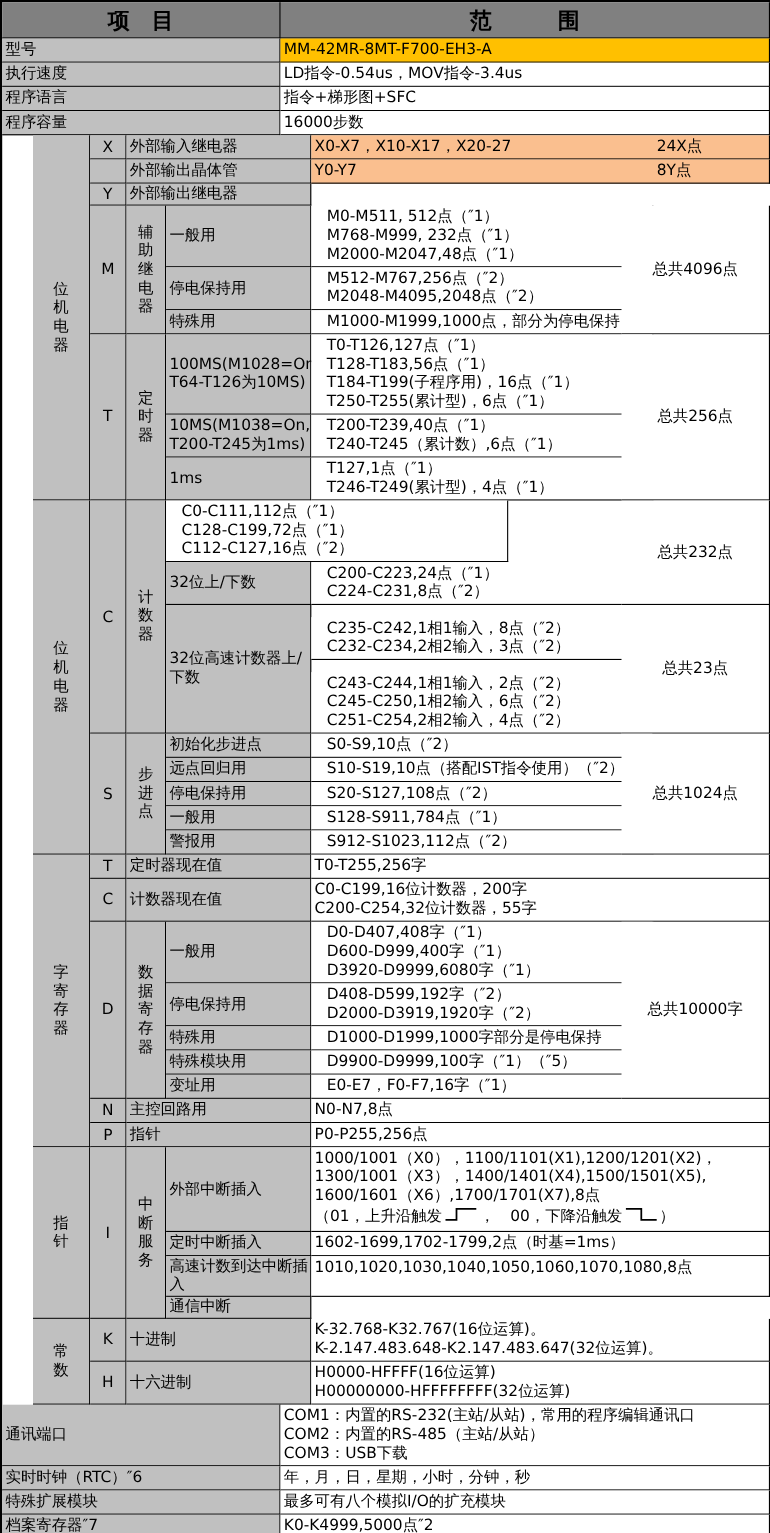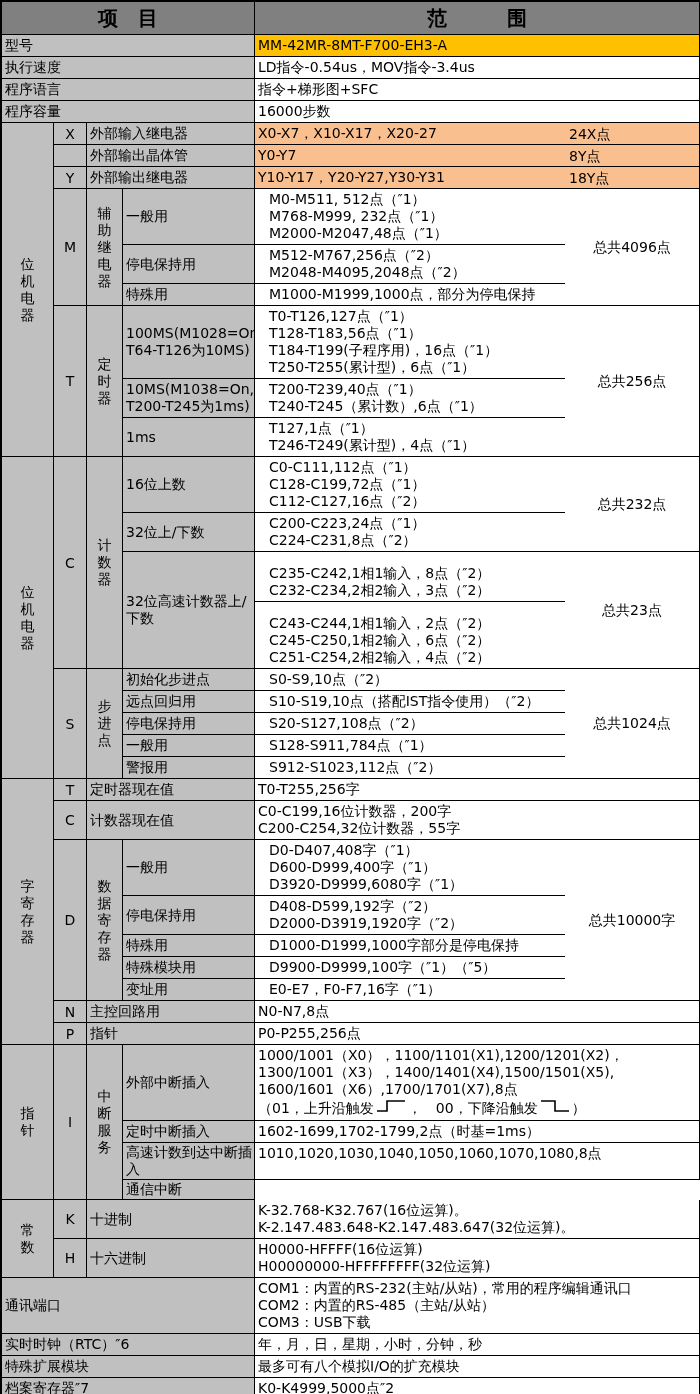--- a/index.html
+++ b/index.html
@@ -8,21 +8,21 @@
   .c{border-right:1px solid var(--border);border-bottom:1px solid var(--border);box-sizing:border-box;}
   .hrow{display:flex;background:var(--header-bg);font-weight:bold;font-size:20px;text-align:right;}
   .hcell{height:33px;display:flex;align-items:center;justify-content:center;}
   .w-label{width:253px;flex:none;}
   .flex1{flex:1;min-width:0;}
   .row{display:flex;align-items:stretch;}
   .lab{background:var(--label-bg);display:flex;align-items:center;padding:1px 2px 1px 3px;line-height:17px;}
   .val{display:flex;flex-direction:column;justify-content:flex-start;padding:2px 3px;line-height:17px;background:var(--value-bg);}
   .vline{white-space:nowrap;}
   .group{display:flex;align-items:stretch;}
-  .glab{width:52px;flex:none;background:var(--label-bg);display:flex;align-items:center;justify-content:center;}
+  .glab{width:52px;flex:none;background:var(--label-bg);display:flex;align-items:center;justify-content:center;margin-left:28px;}
   .kids{flex:1;min-width:0;display:flex;flex-direction:column;}
   .vtext{width:1em;line-height:17px;word-break:break-all;text-align:center;}
   .letter{width:33px;flex:none;background:var(--label-bg);display:flex;align-items:center;justify-content:center;}
   .cat{width:36px;flex:none;background:var(--label-bg);display:flex;align-items:center;justify-content:center;}
   .unit{display:flex;align-items:stretch;}
   .sgcol{flex:1;min-width:0;display:flex;flex-direction:column;}
   .sg{display:flex;align-items:stretch;}
   .rowscol{flex:1;min-width:0;display:flex;flex-direction:column;}
   .subrow{display:flex;align-items:stretch;flex:1;}
   .desc{width:132px;flex:none;background:var(--label-bg);display:flex;align-items:center;padding:1px 2px 1px 3px;line-height:17px;}
@@ -107,24 +107,20 @@
               <span class="count">8Y点</span>
             </div>
           </div>
           <div class="row io">
             <div class="letter c">
               <span>Y</span>
             </div>
             <div class="desc-wide c">
               <span>外部输出继电器</span>
             </div>
-            <div class="val c flex1">
-              <div class="vline">Y10-Y17，Y20-Y27,Y30-Y31</div>
-              <span class="count">18Y点</span>
-            </div>
           </div>
           <div class="unit">
             <div class="letter c">
               <span>M</span>
             </div>
             <div class="cat c">
               <div class="vtext">辅助继电器</div>
             </div>
             <div class="sgcol">
               <div class="sg">
@@ -222,23 +218,20 @@
             <div class="letter c">
               <span>C</span>
             </div>
             <div class="cat c">
               <div class="vtext">计数器</div>
             </div>
             <div class="sgcol">
               <div class="sg">
                 <div class="rowscol">
                   <div class="subrow">
-                    <div class="desc c">
-                      <span>16位上数</span>
-                    </div>
                     <div class="val c val-fixed">
                       <div class="vline">C0-C111,112点（″1）</div>
                       <div class="vline">C128-C199,72点（″1）</div>
                       <div class="vline">C112-C127,16点（″2）</div>
                     </div>
                   </div>
                   <div class="subrow">
                     <div class="desc c">
                       <span>32位上/下数</span>
                     </div>

